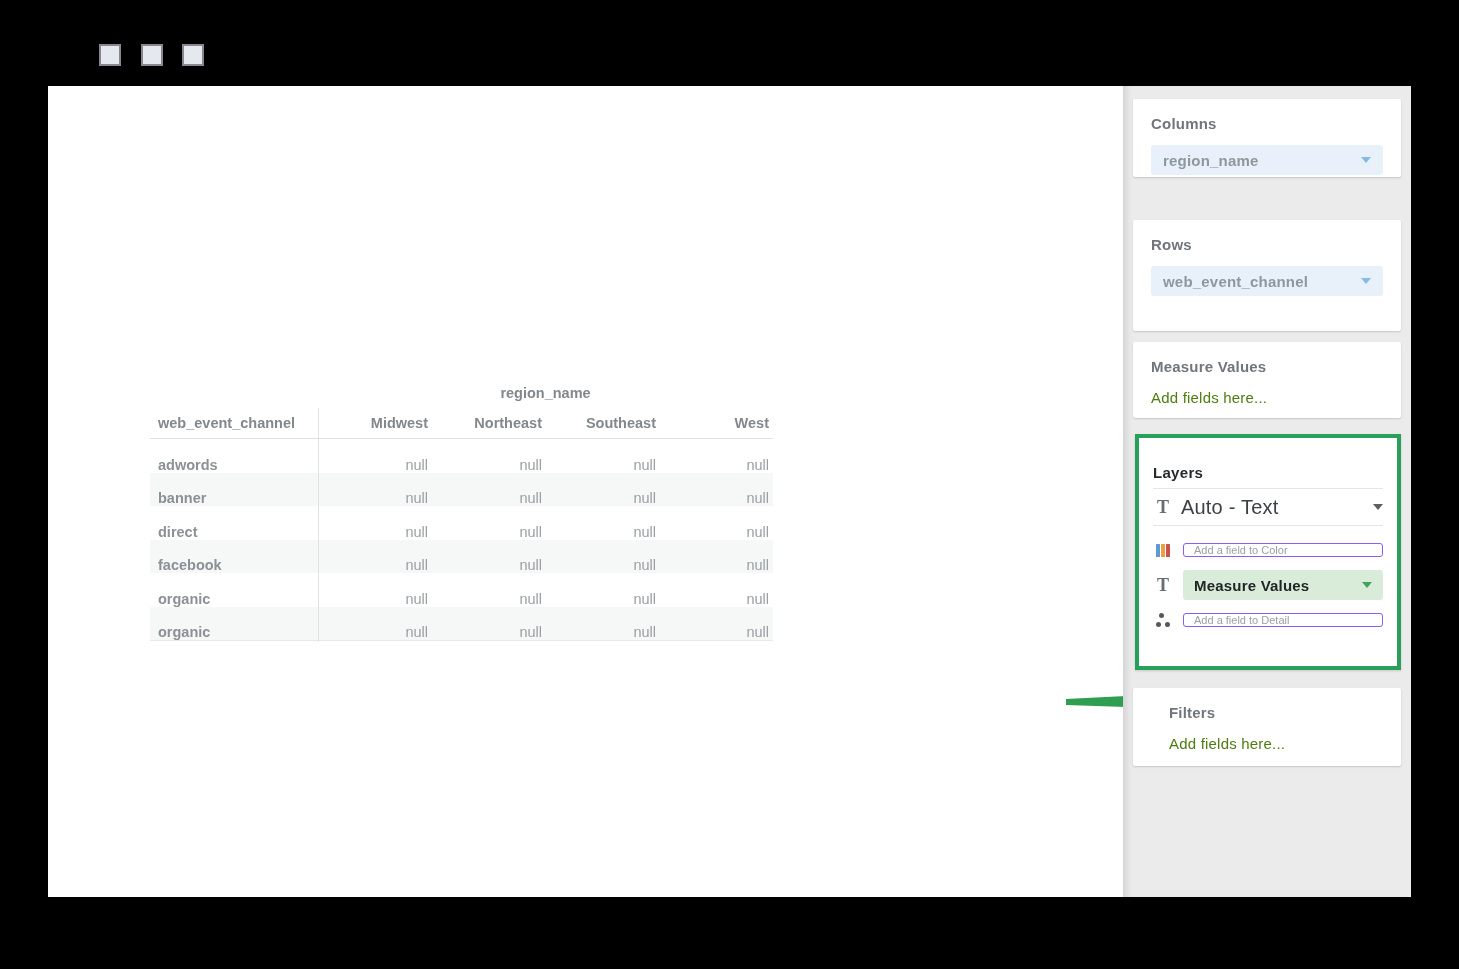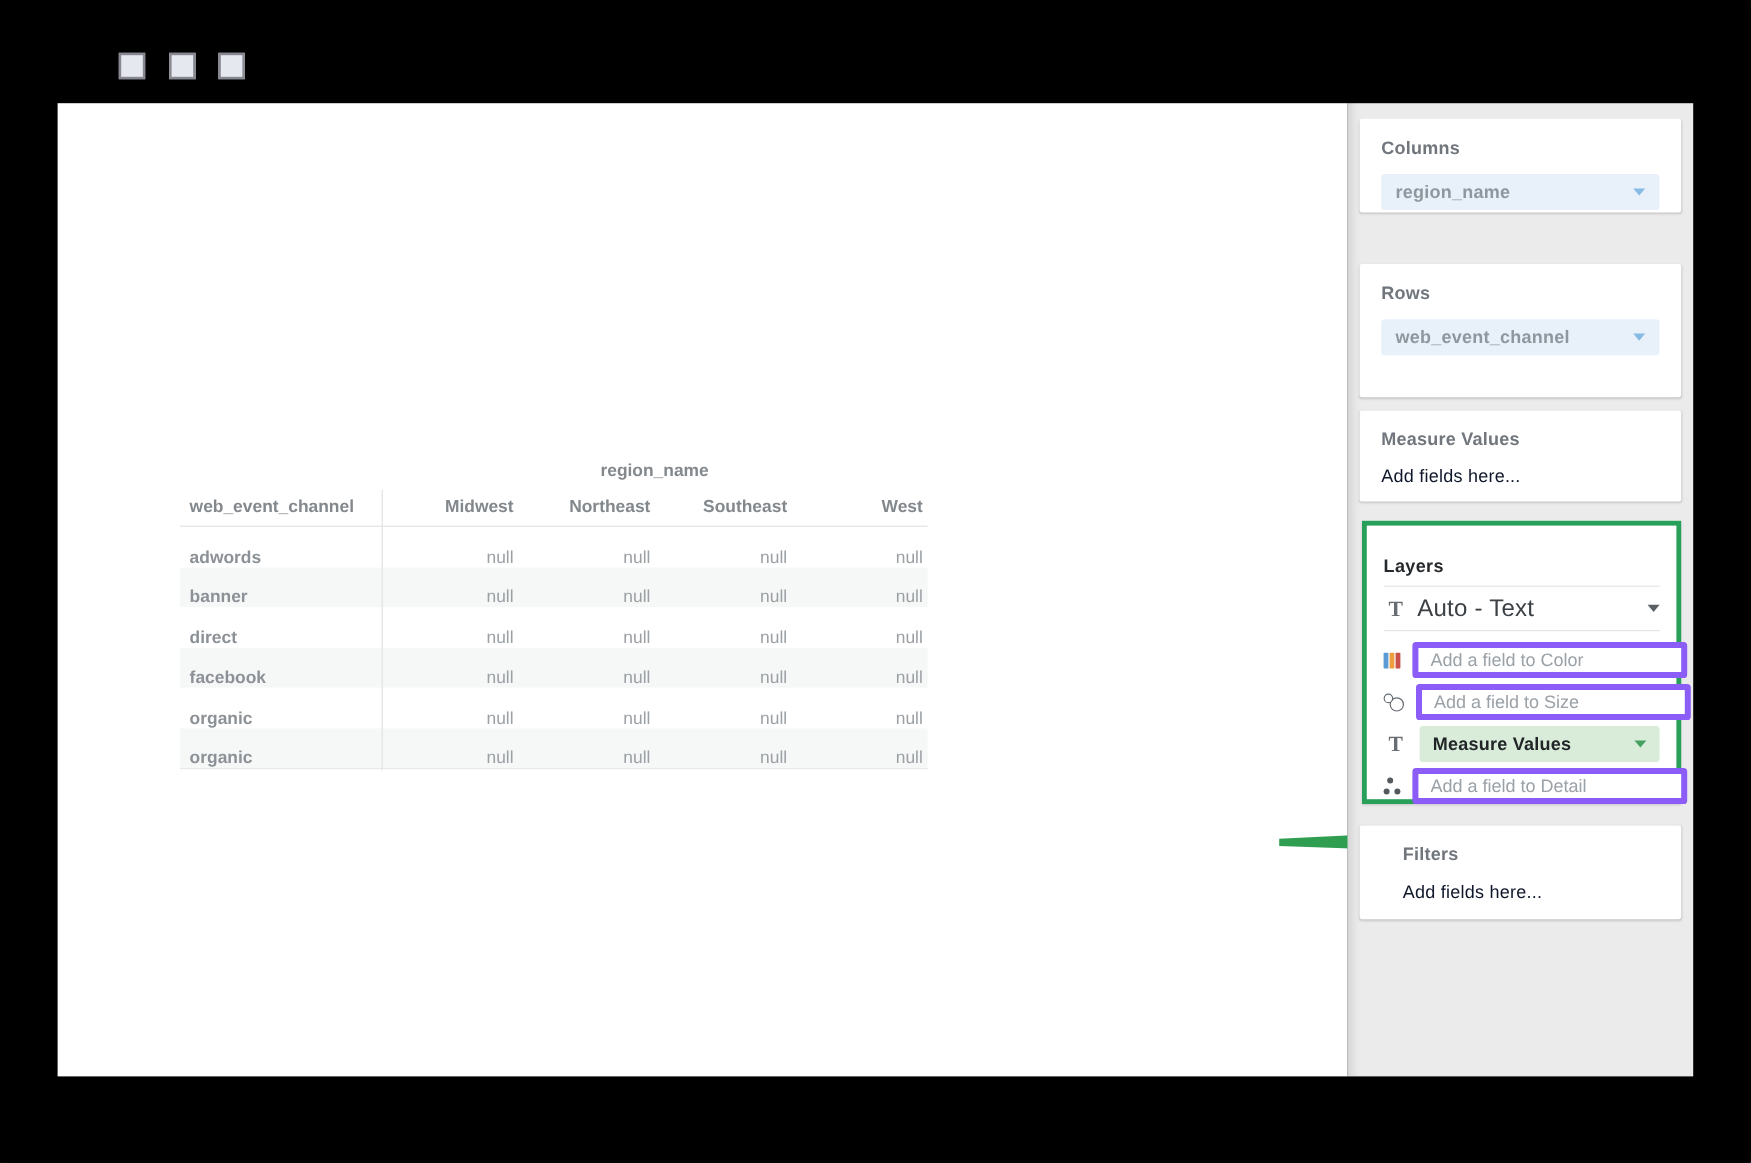--- a/index.html
+++ b/index.html
@@ -31,41 +31,41 @@
   
   .sidebar { position:absolute; left:1123px; top:86px; width:288px; height:811px; background:#ebebeb;
              box-shadow: inset 9px 0 9px -7px rgba(0,0,0,.14); }
   .panel { position:absolute; left:10px; width:268px; background:#fff; border-radius:2px;
            box-shadow:0 1px 2px rgba(0,0,0,.16); padding:16px 18px; }
   .panel-title { font-size:15px; font-weight:600; color:#70767c; letter-spacing:.2px; }
   .pill { margin-top:13px; height:30px; border-radius:3px; background:#e8f1fa; display:flex;
           align-items:center; padding:0 12px; cursor:pointer; }
   .pill-label { flex:1; font-size:15px; font-weight:600; color:#8f979e; letter-spacing:.2px; }
   .caret { width:0; height:0; border-left:5px solid transparent; border-right:5px solid transparent; border-top:6px solid #85bbe4; }
-  .drop-hint { margin-top:14px; font-size:15px; color:#0f172a; letter-spacing:.2px; }
+  .drop-hint { margin-top:14px; font-size:15px; color:#4d7c0f; letter-spacing:.2px; }
 
   #columns-panel { top:13px;  height:78px; }
   #rows-panel    { top:134px; height:111px; }
   #mv-panel      { top:256px; height:76px; padding:16px 18px 0; }
   #filters-panel { top:602px; height:78px; padding:16px 36px 0; }
 
   
   #layers-box { position:absolute; left:12px; top:348px; width:266px; height:236px; background:#fff;
                 border:4px solid #28a05a; padding:20px 14px 10px; box-shadow:0 1px 2px rgba(0,0,0,.16); }
   .layers-title { height:30px; line-height:30px; font-size:15px; font-weight:bold; color:#26292c; letter-spacing:.3px; }
   .layer-type-row { height:38px; display:flex; align-items:center; border-top:1px solid #e5e5e5; border-bottom:1px solid #e5e5e5; cursor:pointer; }
   .t-icon { width:20px; font-family:"Liberation Serif", serif; font-size:18px; font-weight:bold; color:#666c72; text-align:center; }
   .layer-type-label { flex:1; margin-left:8px; font-size:20px; color:#3c4146; letter-spacing:.2px; }
   .caret-dark { border-top-color:#5a5f64; }
   .layer-fields { margin-top:9px; }
   .field-row { display:flex; align-items:center; height:30px; margin-bottom:5px; }
   .field-row:last-child { margin-bottom:0; }
   .f-icon { width:20px; margin-right:10px; display:flex; justify-content:center; align-items:center; }
-  .f-input { flex:1; height:30px; border:5px solid #8b5cf6; border-radius:3px; padding:0 10px;
-             font-size:15px; color:#3c4146; font-family:"Liberation Sans", sans-serif; outline:none; }
+  .f-input { flex:1; height:14px; border:1px solid #8b5cf6; border-radius:3px; padding:0 10px;
+             font-size:11px; color:#3c4146; font-family:"Liberation Sans", sans-serif; outline:none; }
   .f-input::placeholder { color:#9aa1a7; opacity:1; }
   .green-pill { flex:1; height:30px; border-radius:3px; background:#d9ecda; display:flex; align-items:center; padding:0 11px; cursor:pointer; }
   .green-pill .pill-label { color:#222527; font-weight:bold; font-size:15px; }
   .caret-green { border-top-color:#45a160; }
 
   
   .bars { display:flex; align-items:flex-end; gap:1px; height:13px; }
   .bars i { display:block; width:4px; border-radius:.5px; }
   .bar-b { height:13px; background:#5b9bd5; }
   .bar-o { height:13px; background:#ed9f40; }
@@ -193,29 +193,20 @@
           <span class="f-icon">
             <span class="bars">
                 <i class="bar-b"></i>
                 <i class="bar-o"></i>
                 <i class="bar-r"></i>
               </span>
           </span>
           <input class="f-input" placeholder="Add a field to Color" style="">
         </div>
         <div class="field-row">
-          <span class="f-icon">
-            <span class="size-icon">
-                <span class="big"></span>
-                <span class="small"></span>
-              </span>
-          </span>
-          <input class="f-input" placeholder="Add a field to Size" style="">
-        </div>
-        <div class="field-row">
           <span class="f-icon t-icon" style="margin-right:10px">T</span>
           <div class="green-pill">
             <span class="pill-label">Measure Values</span>
             <span class="caret caret-green"></span>
           </div>
         </div>
         <div class="field-row">
           <span class="f-icon">
             <span class="dots">
                 <i class="d1"></i>

